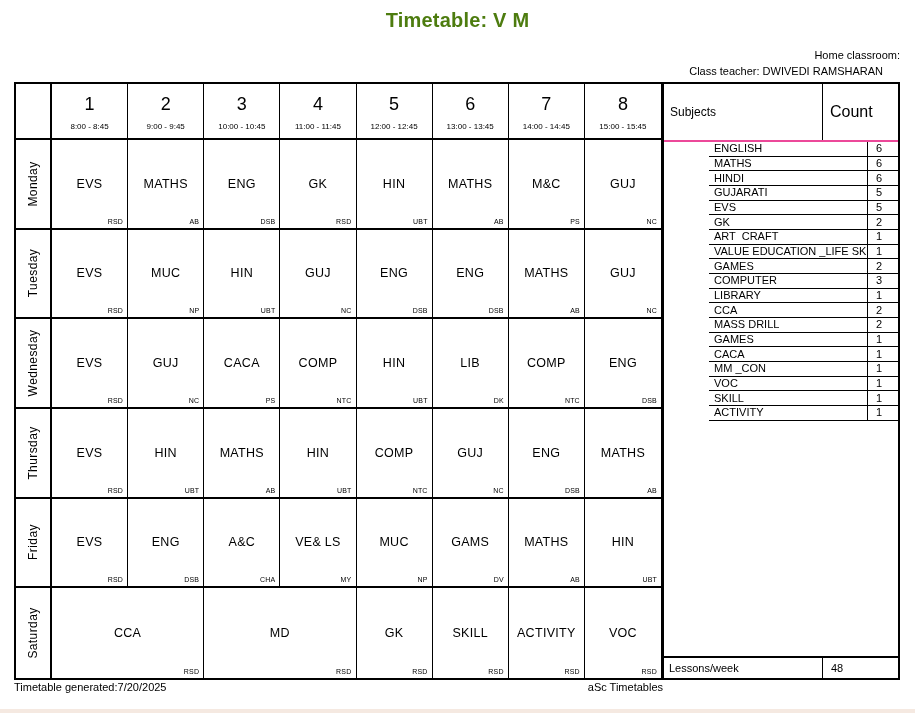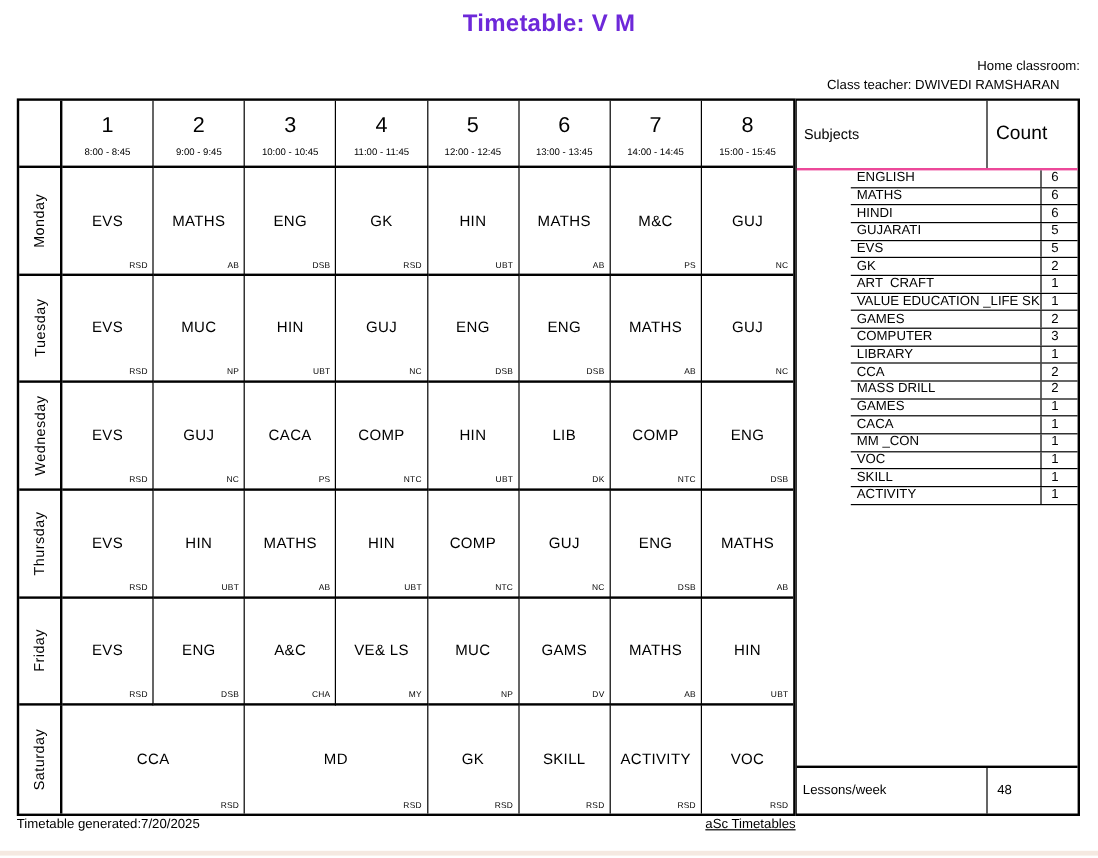--- a/index.html
+++ b/index.html
@@ -2,21 +2,21 @@
 <html><head>
 <meta charset="utf-8">
 <style>
   html,body{margin:0;padding:0;}
   body{
     width:915px;height:715px;position:relative;background:#ffffff;
     font-family:"Liberation Sans",sans-serif;color:#000;overflow:hidden;
   }
   .page-title{
     position:absolute;top:9px;left:0;width:915px;text-align:center;
-    font-size:20px;font-weight:bold;color:#6d28d9;letter-spacing:.2px;
+    font-size:20px;font-weight:bold;color:#4d7c0f;letter-spacing:.2px;
   }
   .hdr-right{position:absolute;font-size:11px;color:#000;white-space:nowrap;}
   .home-classroom{top:49px;right:15px;}
   .class-teacher{top:65px;right:32px;}
 
   
   .tt-grid{
     position:absolute;left:14px;top:82px;width:649px;height:598px;
     box-sizing:border-box;border:2px solid #000;
     display:grid;
@@ -70,32 +70,32 @@
     display:flex;font-size:11px;line-height:13px;margin-left:45px;
   }
   .subject-row .sname{
     width:159px;box-sizing:border-box;border-right:1px solid #000;
     padding-left:5px;display:flex;align-items:center;
     white-space:pre;overflow:hidden;
   }
   .subject-row .scount{flex:1;padding-left:8px;display:flex;align-items:center;}
   .panel-filler{flex:1;}
   .lessons-week-row{
-    height:40px;box-sizing:border-box;border-top:2px solid #000;
+    height:22px;box-sizing:border-box;border-top:2px solid #000;
     display:flex;flex-shrink:0;font-size:11px;
   }
   .lessons-week-row .lw-label{
     width:159px;box-sizing:border-box;border-right:1px solid #000;
     padding-left:5px;display:flex;align-items:center;
   }
   .lessons-week-row .lw-value{flex:1;padding-left:8px;display:flex;align-items:center;}
 
   
   .footer-generated{position:absolute;left:14px;top:681px;font-size:11px;}
-  .footer-brand{position:absolute;right:252px;top:681px;font-size:11px;text-decoration:underline;}
+  .footer-brand{position:absolute;right:252px;top:681px;font-size:11px;}
   .bottom-bar{position:absolute;left:0;top:709px;width:915px;height:4px;background:#f5e9e1;}
 </style>
 </head>
 <body>
 
 <div class="page-title">Timetable: V M</div>
 <div class="hdr-right home-classroom">Home classroom:</div>
 <div class="hdr-right class-teacher">Class teacher: DWIVEDI RAMSHARAN</div>
 
 <div class="tt-grid" id="tt-grid">

